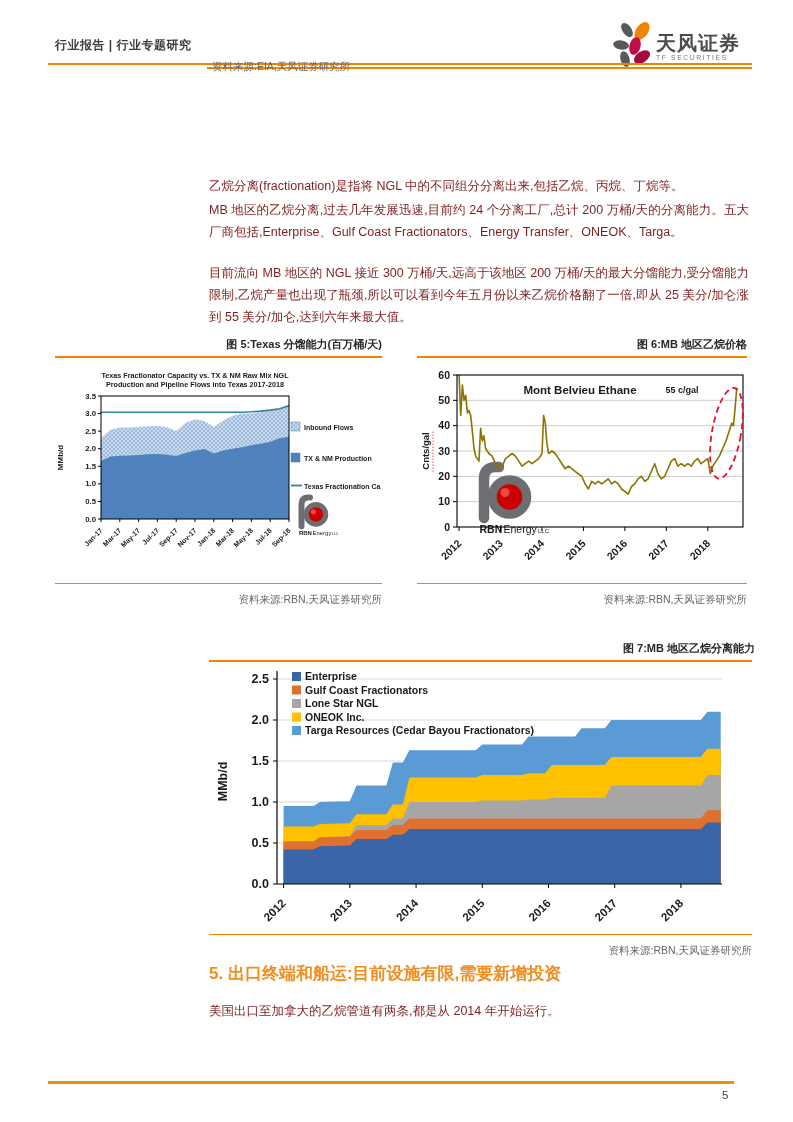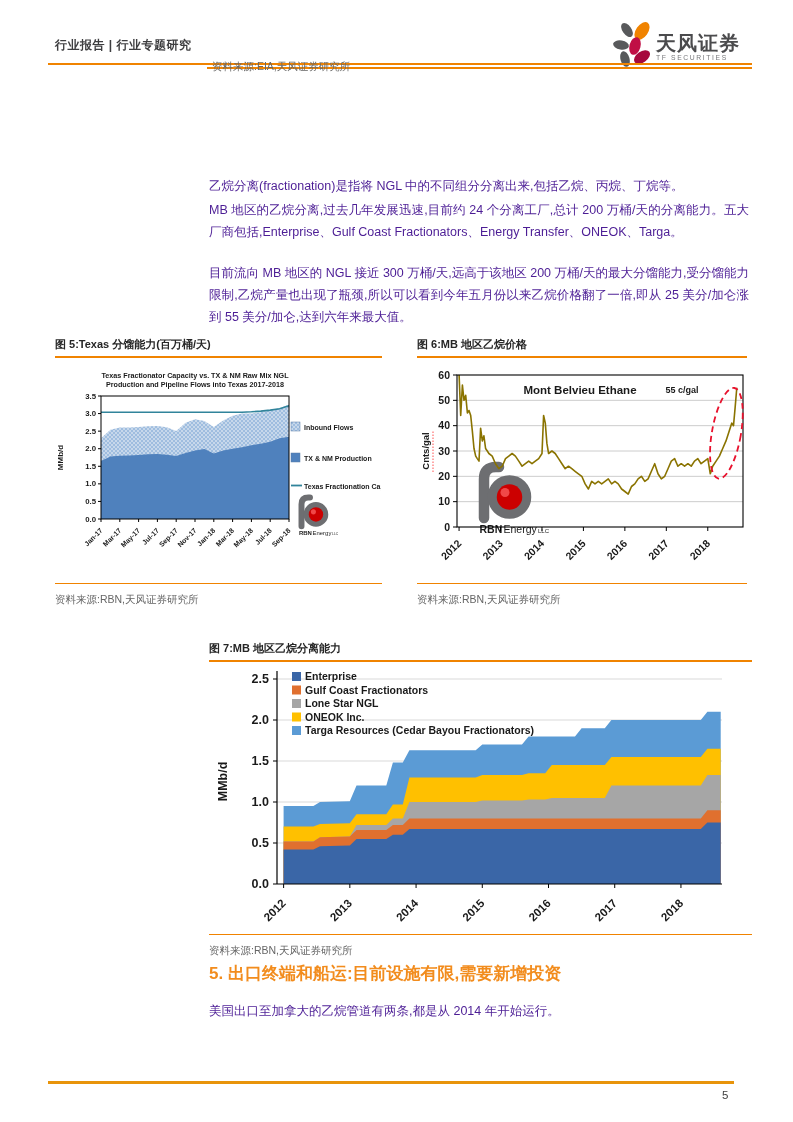--- a/index.html
+++ b/index.html
@@ -8,22 +8,22 @@
   .abs{position:absolute;}
   .hdr-left{left:55px;top:37px;font-size:12px;font-weight:bold;color:#3e3e40;letter-spacing:0.5px;}
   .hdr-rule{left:48px;top:63px;width:704px;height:2px;background:#F08300;}
   .sub-rule{left:207px;top:67px;width:545px;height:1.5px;background:#F08300;}
   .logo{left:612px;top:21px;display:flex;align-items:center;gap:0;}
   .logo-name{font-size:20px;font-weight:bold;color:#4b4b4d;letter-spacing:1px;line-height:22px;}
   .logo-sub{font-size:6.8px;color:#77787b;letter-spacing:1.6px;}
   .src{font-size:10.5px;color:#666;}
   .top-src{left:212px;top:60px;}
   .sec-title{left:209px;font-size:17px;font-weight:bold;color:#F28C1D;}
-  .para{left:209px;width:540px;font-size:12.5px;line-height:22px;text-align:justify;color:#4c1d95;}
-  .figblock{position:absolute;}
+  .para{left:209px;width:540px;font-size:12.5px;line-height:22px;text-align:justify;color:#7f1d1d;}
+  .figblock{position:absolute;text-align:right;}
   .fig-cap{font-size:11px;font-weight:bold;color:#262626;}
   .cap-rule{height:1.5px;background:#F08300;margin-top:4px;}
   .figsrc{position:absolute;left:0;right:0;border-top:1.5px solid #F08300;padding-top:5px;}
   .chartmount{position:absolute;left:0;}
   svg text{font-family:"Liberation Sans","DejaVu Sans",sans-serif;fill:#1a1a1a;}
   .ftr-rule{left:48px;top:1081px;width:686px;height:2.5px;background:#E8940A;}
   .ftr-text{left:95px;top:1089px;font-size:11.5px;color:#3f3f3f;margin-top:36px;}
   .ftr-page{left:722px;top:1089px;font-size:11.5px;color:#3f3f3f;}
 </style>
 </head>

